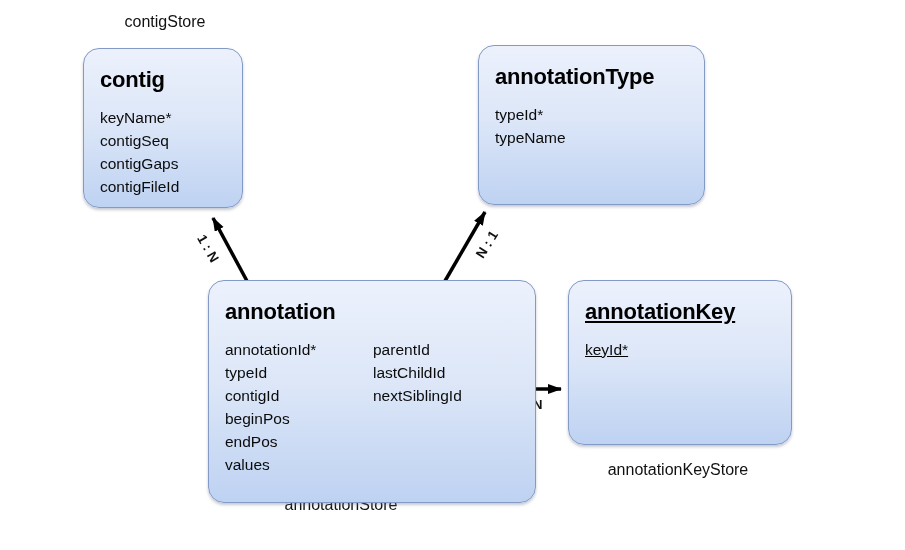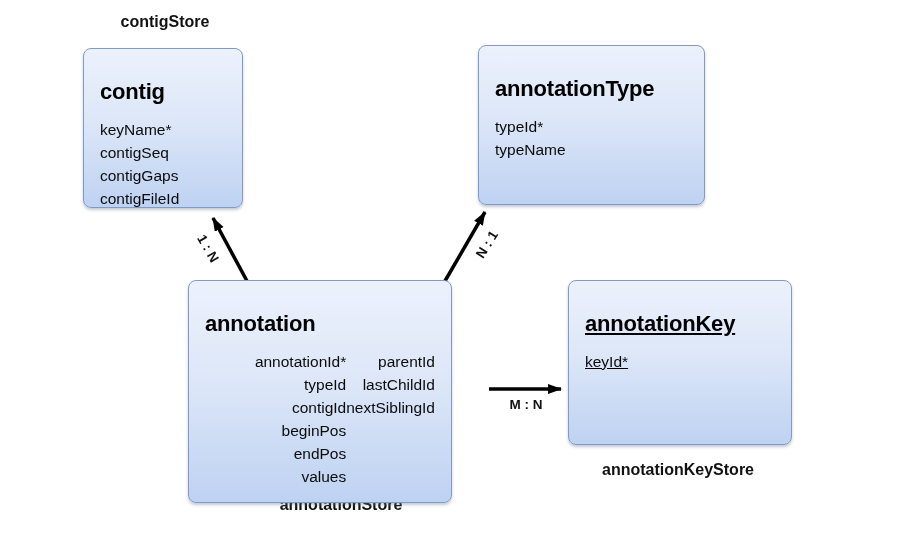--- a/index.html
+++ b/index.html
@@ -18,67 +18,67 @@
   .arrow-layer {
     position: absolute;
     left: 0;
     top: 0;
     pointer-events: none;
   }
   .entity {
     position: absolute;
     box-sizing: border-box;
     border: 1.5px solid #8399c6;
-    border-radius: 8px;
+    border-radius: 16px;
     background: linear-gradient(180deg, #ecf1fc 0%, #dde7f8 45%, #bed2f2 100%);
     box-shadow: 0 2px 3px rgba(110,120,145,0.40);
-    padding: 28px 16px 0 16px;
+    padding: 16px 16px 0 16px;
   }
   .entity-title {
     font-size: 22px;
     font-weight: bold;
     color: #000000;
     letter-spacing: -0.2px;
     margin: 2px 0 13px 0;
     white-space: nowrap;
   }
   .fields {
     font-size: 15.5px;
     line-height: 23px;
     color: #0b0b0b;
     white-space: nowrap;
   }
-  .cols { display: flex; text-align: right; }
+  .cols { display: flex; }
   .col1 { width: 148px; }
   .col2 { flex: 1; }
   .store-label {
     position: absolute;
     width: 220px;
     text-align: center;
     font-size: 16px;
-    font-weight: 700;
+    font-weight: 400;
     color: #111111;
     white-space: nowrap;
   }
   .rel-label {
     position: absolute;
     width: 60px;
     text-align: center;
     font-size: 13.5px;
     font-weight: 600;
     color: #111111;
     white-space: nowrap;
   }
   #rel-label-contig { left: 178px; top: 241px; transform: rotate(60deg); }
   #rel-label-type   { left: 457px; top: 237px; transform: rotate(-58deg); }
   #rel-label-key    { left: 496px; top: 397px; }
 
   #entity-contig         { left: 83px;  top: 48px;  width: 160px; height: 160px; }
   #entity-annotationType { left: 478px; top: 45px;  width: 227px; height: 160px; }
-  #entity-annotation     { left: 188px; top: 280px; width: 264px; height: 223px; }
+  #entity-annotation     { left: 208px; top: 280px; width: 328px; height: 223px; }
   #entity-annotationKey  { left: 568px; top: 280px; width: 224px; height: 165px; text-decoration: underline; }
 
   #store-label-contig         { left: 55px;  top: 13px;  }
   #store-label-annotationType { left: 460px; top: 16px;  }
   #store-label-annotation     { left: 231px; top: 496px; }
   #store-label-annotationKey  { left: 568px; top: 461px; }
 </style>
 </head>
 <body>
 

